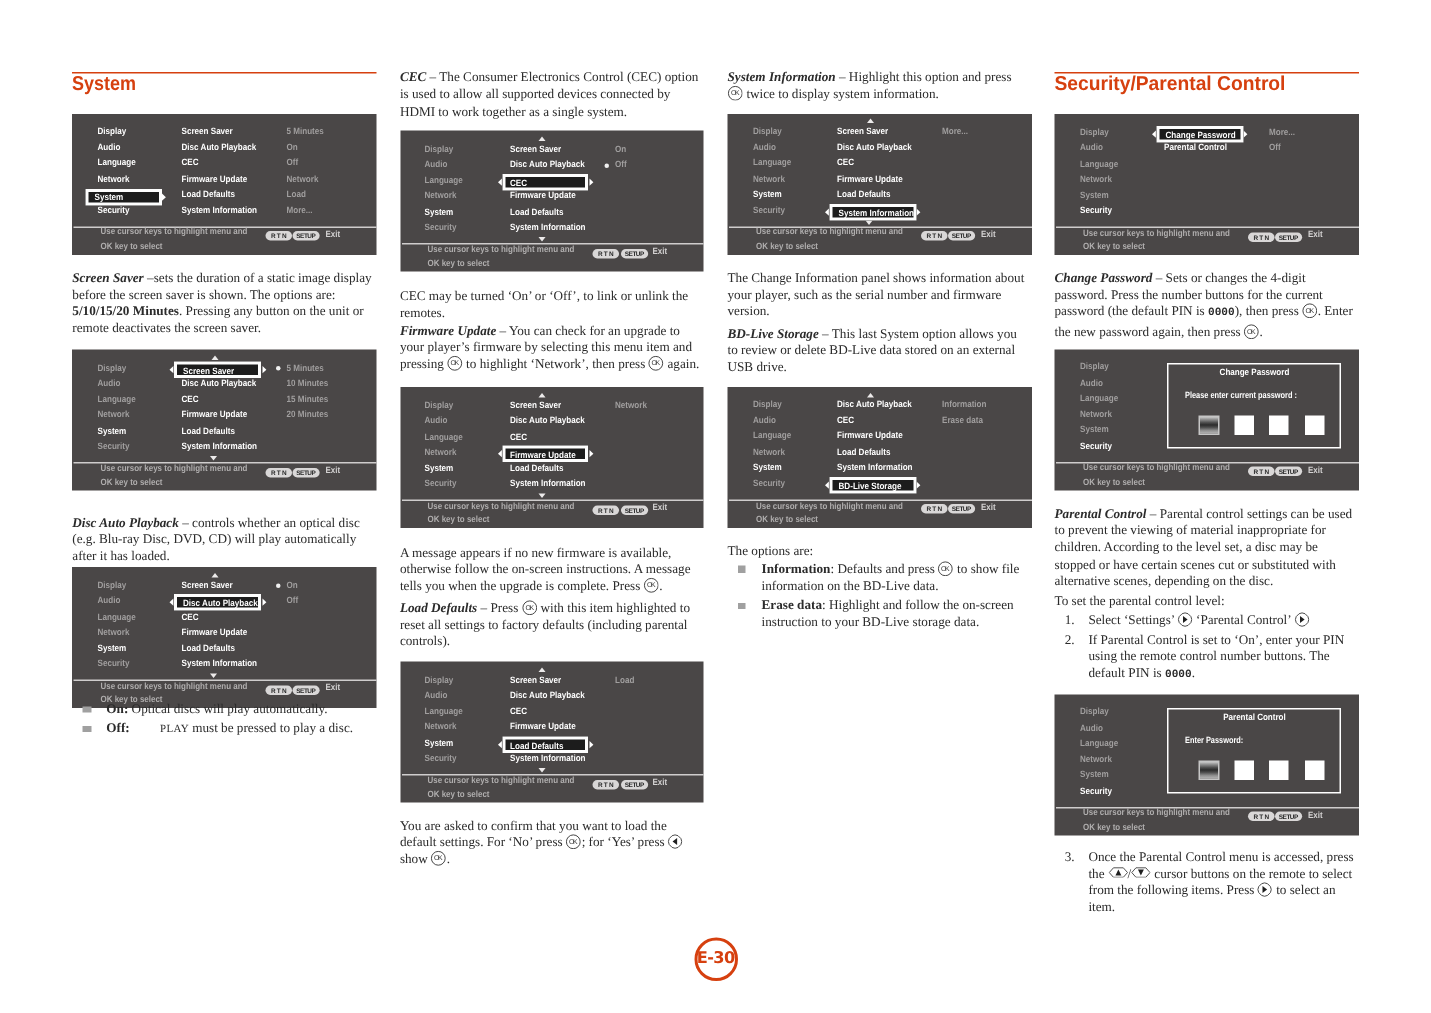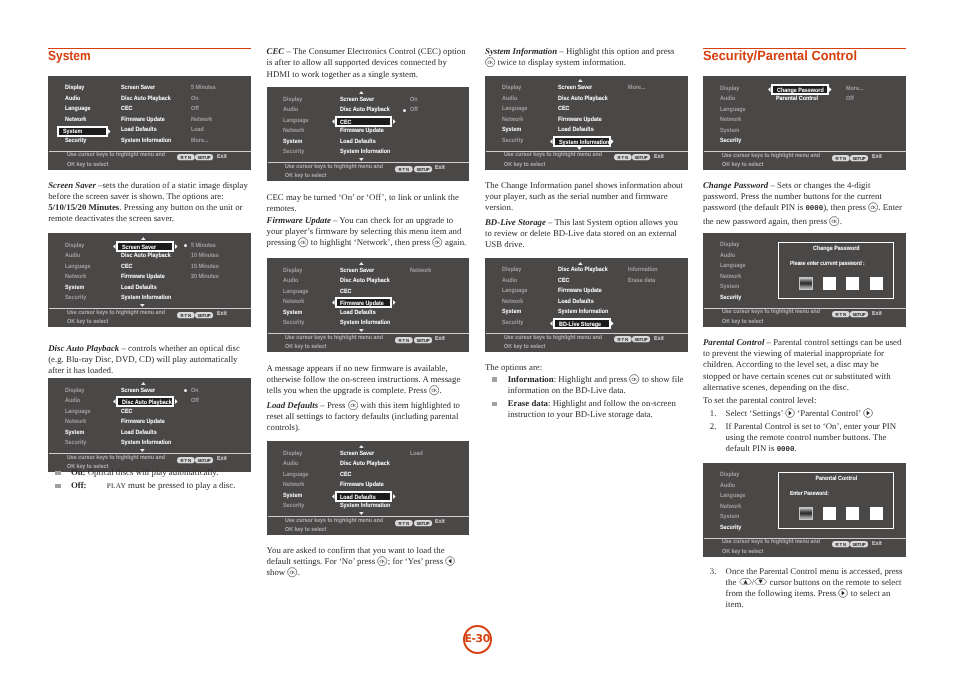--- a/index.html
+++ b/index.html
@@ -195,21 +195,21 @@
           <text x="18.1" y="9.6" font-family="Liberation Sans" font-size="8.6" font-weight="bold" fill="#2a2a2a" text-anchor="middle" textLength="26">SETUP</text>
         </svg>
         <span class="foot" style="left:168.6px;top:77.8px;color:#d4d2d2">Exit</span>
       </div>
       <ul class="bul" style="top:467px">
         <li><span class="sq"></span><span class="bold">On:</span><span> Optical discs will play automatically.</span></li>
         <li><span class="sq"></span><span class="bold">Off:</span><span> </span><span class="sc">PLAY</span><span> must be pressed to play a disc.</span></li>
       </ul>
     </div>
   <div class="col" id="col2">
-      <p class="b" style="top:46.1px"><span class="lead">CEC</span><span> – The Consumer Electronics Control (CEC) option is after to allow all supported devices connected by HDMI to work together as a single system.</span></p>
+      <p class="b" style="top:46.1px"><span class="lead">CEC</span><span> – The Consumer Electronics Control (CEC) option is used to allow all supported devices connected by HDMI to work together as a single system.</span></p>
       <div class="osd" style="top:87.3px;height:93.5px">
         <span class="txt dim" style="left:16.8px;top:9.3px">Display</span>
         <span class="txt dim" style="left:16.8px;top:19.8px">Audio</span>
         <span class="txt dim" style="left:16.8px;top:30.3px">Language</span>
         <span class="txt dim" style="left:16.8px;top:40.8px">Network</span>
         <span class="txt lit" style="left:16.8px;top:51.3px">System</span>
         <span class="txt dim" style="left:16.8px;top:61.8px">Security</span>
         <span class="txt lit" style="left:73.2px;top:9.3px">Screen Saver</span>
         <span class="txt lit" style="left:73.2px;top:19.8px">Disc Auto Playback</span>
         <span class="txt lit" style="left:73.2px;top:40.8px">Firmware Update</span>
@@ -437,21 +437,21 @@
           <text x="17.7" y="9.6" font-family="Liberation Sans" font-size="8.6" font-weight="bold" fill="#2a2a2a" text-anchor="middle" textLength="21">RTN</text>
         </svg>
         <svg style="left:147.2px;top:78.3px" width="18.1" height="6.3" viewBox="0 0 36.2 12.6">
           <rect x="0" y="0" width="36.2" height="12.6" rx="6.3" fill="#d9d7d7"></rect>
           <text x="18.1" y="9.6" font-family="Liberation Sans" font-size="8.6" font-weight="bold" fill="#2a2a2a" text-anchor="middle" textLength="26">SETUP</text>
         </svg>
         <span class="foot" style="left:168.6px;top:77.8px;color:#d4d2d2">Exit</span>
       </div>
       <p class="b" style="top:361.5px"><span>The options are:</span></p>
       <ul class="bul" style="top:373.7px">
-        <li><span class="sq"></span><span class="bold">Information</span><span>: Highlight and press </span><span class="key"><svg width="10.4" height="10.4" viewBox="0 0 24 24">
+        <li><span class="sq"></span><span class="bold">Information</span><span>: Defaults and press </span><span class="key"><svg width="10.4" height="10.4" viewBox="0 0 24 24">
               <circle cx="12" cy="12" r="10.6" fill="none" stroke="#3a3a3a" stroke-width="1.45"></circle>
               <text x="12" y="15.4" font-family="Liberation Sans" font-size="10.6" fill="#3a3a3a" text-anchor="middle" textLength="13">OK</text>
             </svg></span><span> to show file information on the BD-Live data.</span></li>
         <li><span class="sq"></span><span class="bold">Erase data</span><span>: Highlight and follow the on-screen instruction to your BD-Live storage data.</span></li>
       </ul>
     </div>
   <div class="col" id="col4">
       <div class="sec-rule"></div>
       <div class="sec-title">Security/Parental Control</div>
       <div class="osd" style="top:76.4px;height:93.5px">

